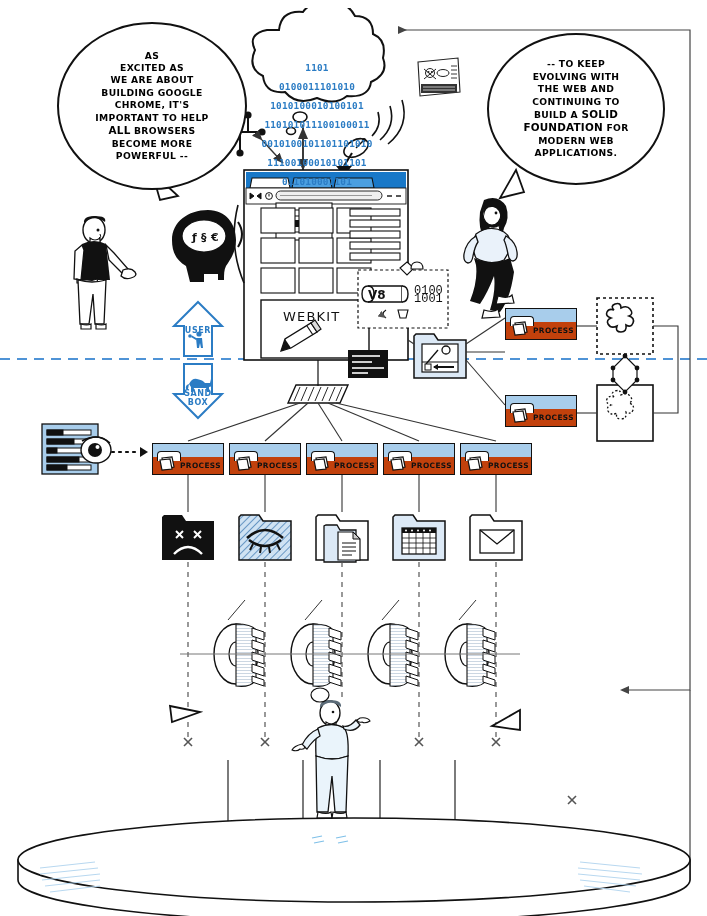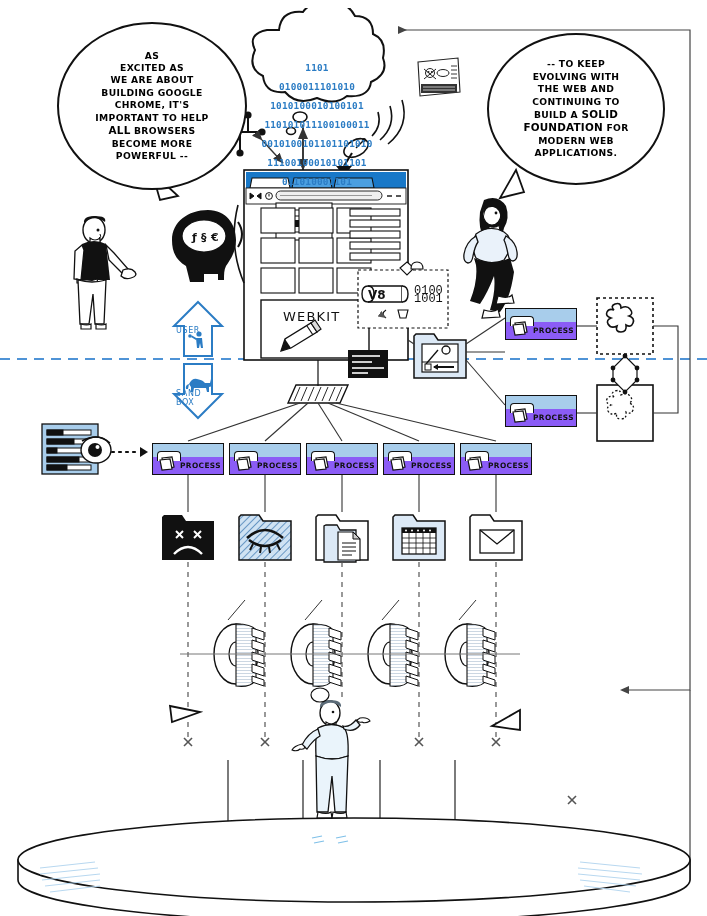--- a/index.html
+++ b/index.html
@@ -29,21 +29,21 @@
     white-space:pre-line;
   }
   .bubble .txt b{font-weight:900;font-size:10.4px;letter-spacing:.2px;}
 
   
   .proc{
     position:absolute;
     width:72px;height:32px;
     box-sizing:border-box;
     border:1.6px solid #111;
-    background:#8b5cf6;
+    background:#c2410c;
     z-index:18;
   }
   .proc .tab{
     position:absolute;left:0;top:0;right:0;height:13px;
     background:#a8cdeb;
     border-bottom:0;
   }
   .proc .notch{
     position:absolute;left:4px;top:7px;width:22px;height:9px;
     background:#fff;border:1.5px solid #111;border-bottom:none;
@@ -56,22 +56,22 @@
   }
   .proc .pico{
     position:absolute;left:6px;bottom:3px;width:17px;height:15px;
   }
 
   
   svg.layer{position:absolute;left:0;top:0;width:707px;height:916px;pointer-events:none;}
 
   
   .blulbl{
-    position:absolute;color:#2b7cc4;font-weight:400;
-    font-size:8px;letter-spacing:.6px;text-align:left;
+    position:absolute;color:#2b7cc4;font-weight:700;
+    font-size:8px;letter-spacing:.6px;text-align:center;
     font-family:"DejaVu Sans","Liberation Sans",sans-serif;
   }
   .webkit{
     position:absolute;font-size:13px;font-weight:400;letter-spacing:1.2px;color:#111;
     font-family:"DejaVu Sans","Liberation Sans",sans-serif;
   }
   .v8{
     position:absolute;font-size:12px;font-weight:700;color:#111;
     font-family:"DejaVu Sans","Liberation Sans",sans-serif;
   }

